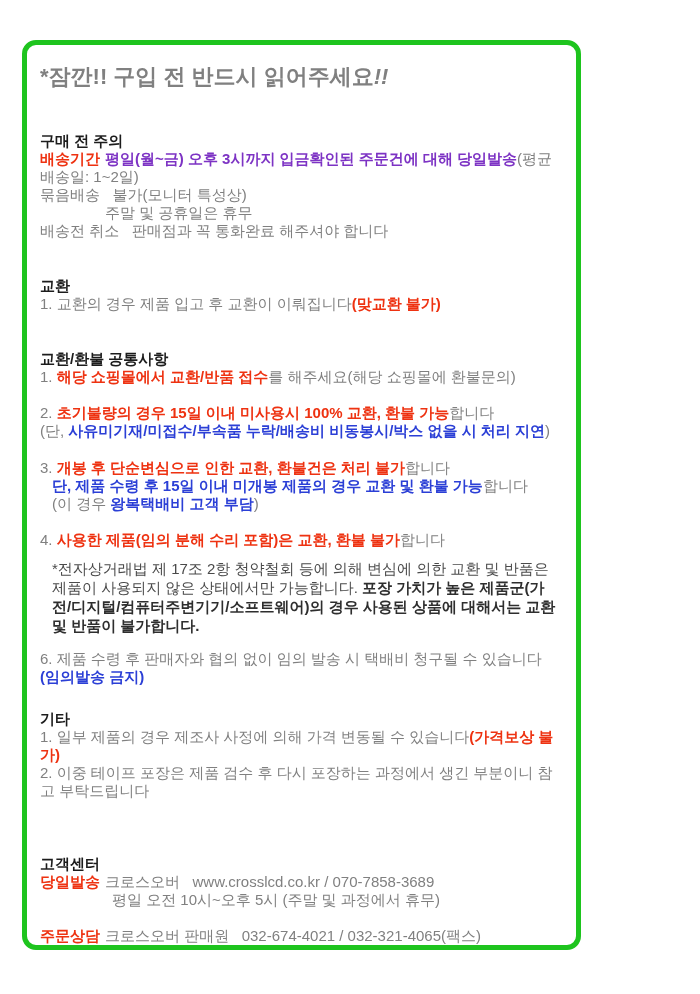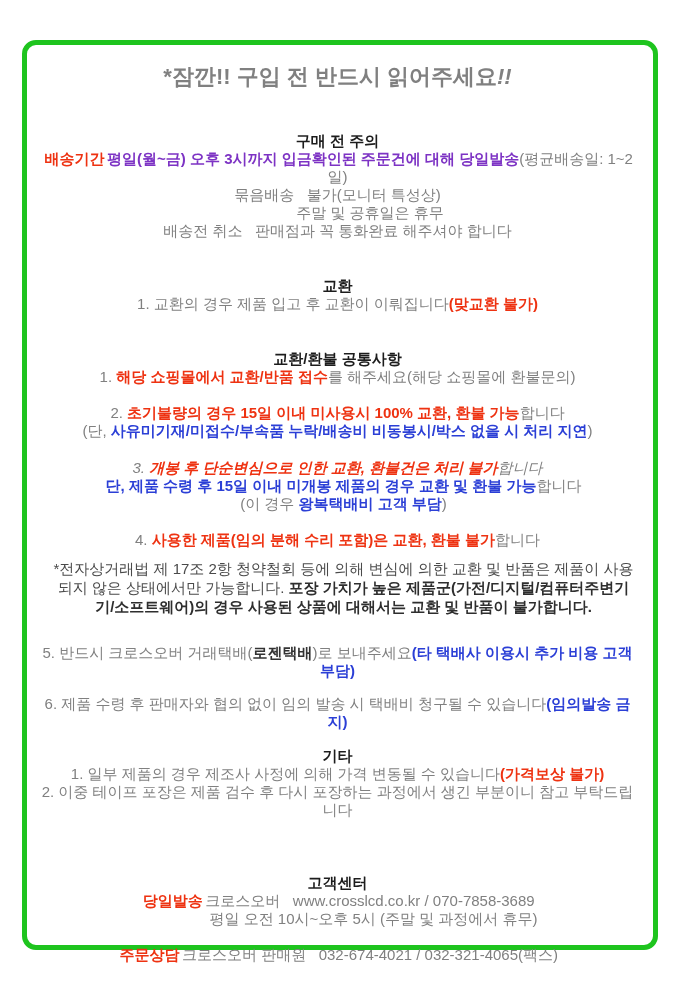--- a/index.html
+++ b/index.html
@@ -14,26 +14,25 @@
   }
   *{margin:0;padding:0;box-sizing:border-box;}
   html,body{width:700px;background:#ffffff;}
   body{
     font-family:"Liberation Sans","DejaVu Sans",sans-serif;
     position:relative;
     width:700px;height:994px;overflow:hidden;
   }
   .notice-box{
     position:absolute;left:22px;top:40px;
-    width:636px;height:910px;
+    width:559px;height:910px;
     border:5px solid var(--border_green);
     border-radius:14px;
     background:#fff;
     padding:17px 18px 0 13px;
-    text-align:center;
   }
   .title{
     font-size:22px;font-weight:bold;color:var(--gray);
     letter-spacing:0px;
   }
   .title .bang{font-style:italic;}
   .heading{
     font-size:15px;font-weight:bold;color:var(--dark);
     line-height:18px;
   }
@@ -51,24 +50,24 @@
   .indent72{margin-left:72px;}
   .law{
     font-size:15px;line-height:19px;color:var(--para);
     margin-left:12px;margin-top:10px;max-width:628px;
     white-space:normal;
   }
   .law .lawbold{color:var(--para_bold);font-weight:bold;}
   
   .mt40{margin-top:40px;}
   .mt37{margin-top:37px;}
-  .mt32{margin-top:16px;}
+  .mt32{margin-top:24px;}
   .mt28{margin-top:28px;}
   .mt18{margin-top:18px;}
-  .mt19{margin-top:19px;font-style:italic;}
+  .mt19{margin-top:19px;}
   .mt15{margin-top:15px;}
   .mt55{margin-top:55px;}
 </style>
 </head>
 <body>
 
 <div class="notice-box">
 
   <div class="title"><span>*잠깐!! 구입 전 반드시 읽어주세요</span><span class="bang">!!</span></div>
 
@@ -87,21 +86,20 @@
   <div class="line mt18"><span>2. </span><span class="red">초기불량의 경우 15일 이내 미사용시 100% 교환, 환불 가능</span><span>합니다</span></div>
   <div class="line"><span>(단, </span><span class="blue">사유미기재/미접수/부속품 누락/배송비 비동봉시/박스 없을 시 처리 지연</span><span>)</span></div>
 
   <div class="line mt19"><span>3. </span><span class="red">개봉 후 단순변심으로 인한 교환, 환불건은 처리 불가</span><span>합니다</span></div>
   <div class="line indent12"><span class="blue">단, 제품 수령 후 15일 이내 미개봉 제품의 경우 교환 및 환불 가능</span><span>합니다</span></div>
   <div class="line indent12"><span>(이 경우 </span><span class="blue">왕복택배비 고객 부담</span><span>)</span></div>
 
   <div class="line mt18"><span>4. </span><span class="red">사용한 제품(임의 분해 수리 포함)은 교환, 환불 불가</span><span>합니다</span></div>
   <div class="law"><span>*전자상거래법 제 17조 2항 청약철회 등에 의해 변심에 의한 교환 및 반품은 제품이 사용되지 않은 상태에서만 가능합니다. </span><span class="lawbold">포장 가치가 높은 제품군(가전/디지털/컴퓨터주변기기/소프트웨어)의 경우 사용된 상품에 대해서는 교환 및 반품이 불가합니다.</span></div>
 
-  <div class="line mt28"><span>5. 반드시 크로스오버 거래택배(</span><span class="boldark">로젠택배</span><span>)로 보내주세요</span><span class="blue">(타 택배사 이용시 추가 비용 고객부담)</span></div>
 
   <div class="line mt15"><span>6. 제품 수령 후 판매자와 협의 없이 임의 발송 시 택배비 청구될 수 있습니다</span><span class="blue">(임의발송 금지)</span></div>
 
   <div class="heading mt32">기타</div>
   <div class="line"><span>1. 일부 제품의 경우 제조사 사정에 의해 가격 변동될 수 있습니다</span><span class="red">(가격보상 불가)</span></div>
   <div class="line">2. 이중 테이프 포장은 제품 검수 후 다시 포장하는 과정에서 생긴 부분이니 참고 부탁드립니다</div>
 
   <div class="heading mt55">고객센터</div>
   <div class="line"><span class="red label">당일발송</span><span>크로스오버   www.crosslcd.co.kr / 070-7858-3689</span></div>
   <div class="line indent72">평일 오전 10시~오후 5시 (주말 및 과정에서 휴무)</div>

